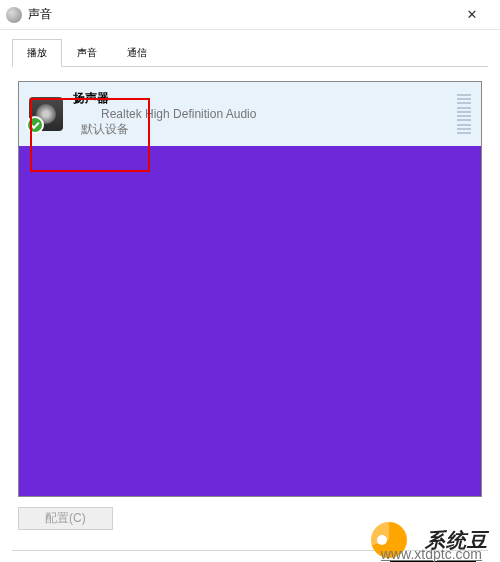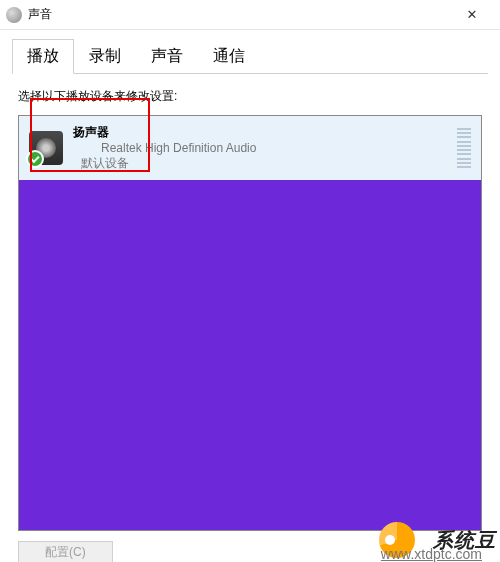--- a/index.html
+++ b/index.html
@@ -7,21 +7,21 @@
 
 .titlebar { height: 30px; border-bottom: 1px solid #e5e5e5; display: flex; align-items: center; padding: 0 6px; }
 .title-icon { width: 16px; height: 16px; border-radius: 50%; background: radial-gradient(circle at 35% 35%, #ddd, #888); margin-right: 6px; }
 .title-text { font-size: 12px; flex: 1; color: #000; }
 .close-btn { width: 44px; height: 30px; display: flex; align-items: center; justify-content: center; cursor: pointer; }
 .close-x { font-size: 13px; color: #333; }
 
 .content { padding: 8px 12px 0 12px; }
 
 .tabs { display: flex; border-bottom: 1px solid #d0d0d0; position: relative; }
-.tab { padding: 6px 14px; font-size: 16px; color: #000; cursor: pointer; border: 1px solid transparent; position: relative; top: 1px; }
+.tab { padding: 6px 14px; font-size: 10px; color: #000; cursor: pointer; border: 1px solid transparent; position: relative; top: 1px; }
 .tab.active { border: 1px solid #d0d0d0; border-bottom: 1px solid #fff; background: #fff; }
 
 .tab-body { padding: 14px 6px 6px 6px; }
 .instruction { font-size: 12px; color: #000; margin-bottom: 10px; }
 
 .device-list { height: 416px; border: 1px solid #888; background: #6d28d9; overflow: hidden; }
 
 .device-item { display: flex; align-items: center; padding: 8px 10px; background: #e8f2fb; position: relative; }
 .device-icon-wrap { position: relative; width: 34px; height: 34px; margin-right: 10px; }
 .device-icon { width: 34px; height: 34px; background: linear-gradient(#4a4a4a,#2a2a2a); border-radius: 4px; display: flex; align-items: center; justify-content: center; }
@@ -41,48 +41,46 @@
 
 .btn-row { display: flex; margin-top: 10px; gap: 10px; }
 .btn-row .spacer { flex: 1; }
 .btn { min-width: 86px; height: 23px; font-size: 12px; display: inline-flex; align-items: center; justify-content: center; border: 1px solid #adadad; background: #e1e1e1; color: #000; cursor: pointer; padding: 0 26px; }
 .btn.disabled { color: #a0a0a0; border-color: #d0d0d0; background: #efefef; cursor: default; }
 .btn.dropdown::after { content: ""; border-left: 4px solid transparent; border-right: 4px solid transparent; border-top: 5px solid #a0a0a0; margin-left: 6px; }
 
 .dialog-footer { border-top: 1px solid #d8d8d8; margin-top: 14px; padding: 10px 12px 12px 0; display: flex; justify-content: flex-end; gap: 8px; }
 .btn.primary { background: #c2410c; border: 1px solid #000000; box-shadow: inset 0 0 0 1px #0078d780; min-width: 86px; text-decoration: underline; }
 
-.watermark { position: absolute; right: 4px; bottom: 4px; display: flex; align-items: center; gap: 18px; text-align: right; }
+.watermark { position: absolute; right: 12px; bottom: 4px; display: flex; align-items: center; gap: 18px; text-align: right; }
 .wm-circle { width: 36px; height: 36px; border-radius: 50%; background: conic-gradient(#ffa500 0 70%, #ffc04d 70% 100%); position: relative; }
 .wm-circle::after { content: ""; position: absolute; width: 10px; height: 10px; background: #fff; border-radius: 50%; left: 6px; top: 13px; }
 .wm-text { font-size: 20px; font-weight: 700; color: #222; letter-spacing: 1px; font-style: italic; }
 .wm-sub { position: absolute; right: 18px; bottom: 0; font-size: 14px; color: #777; text-decoration: underline; }
 </style>
 </head>
 <body>
 
 <div class="titlebar">
   <div class="title-icon"></div>
   <div class="title-text">声音</div>
   <div class="close-btn">
     <span class="close-x">✕</span>
   </div>
 </div>
 
 <div class="content">
 
   <div class="tabs">
     <div class="tab active">播放</div>
-    <div class="tab">录制</div>
     <div class="tab">声音</div>
     <div class="tab">通信</div>
   </div>
 
   <div class="tab-body">
-    <div class="instruction">选择以下播放设备来修改设置:</div>
 
     <div class="device-list">
       <div class="device-item">
         <div class="device-icon-wrap">
           <div class="device-icon">
             <div class="speaker-cone"></div>
           </div>
           <div class="check-badge"></div>
         </div>
         <div class="device-text">

